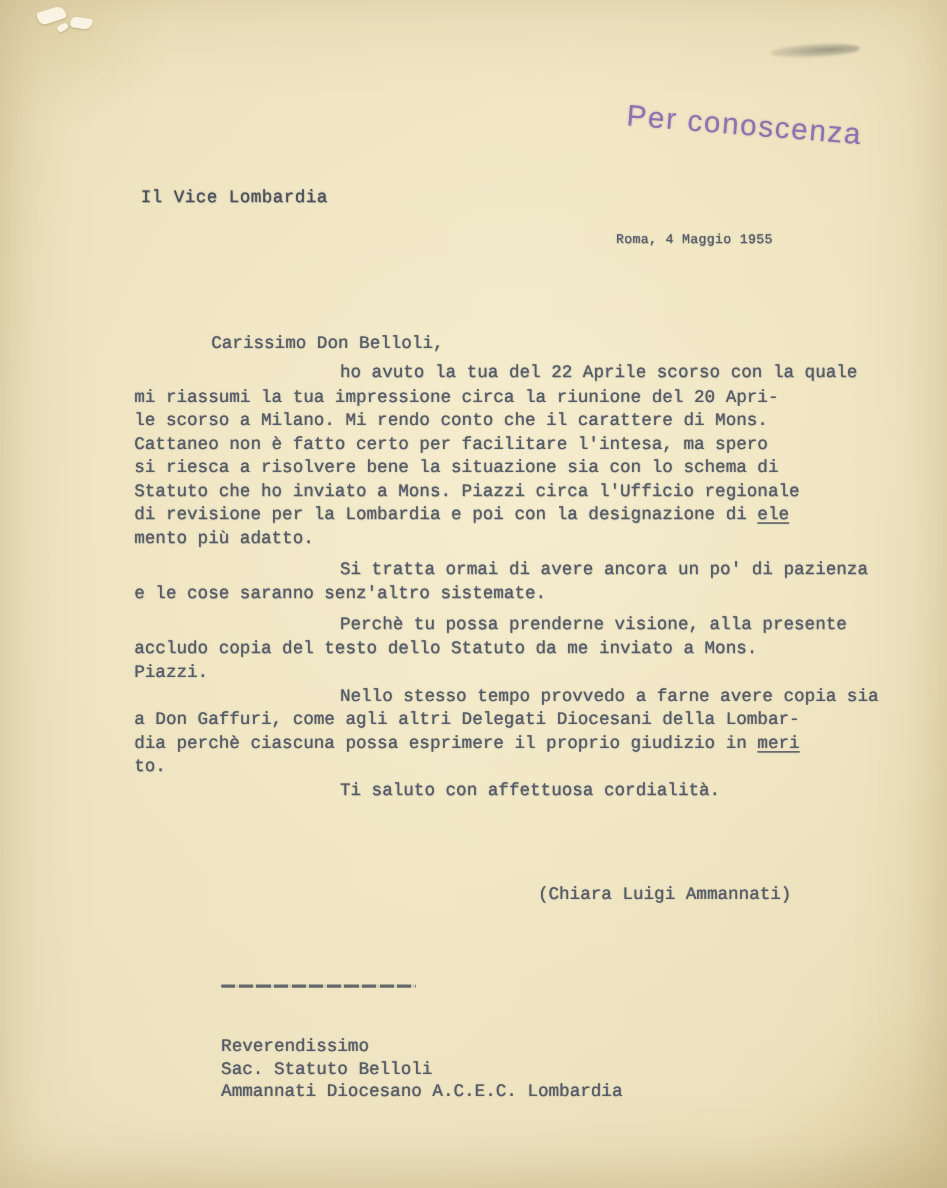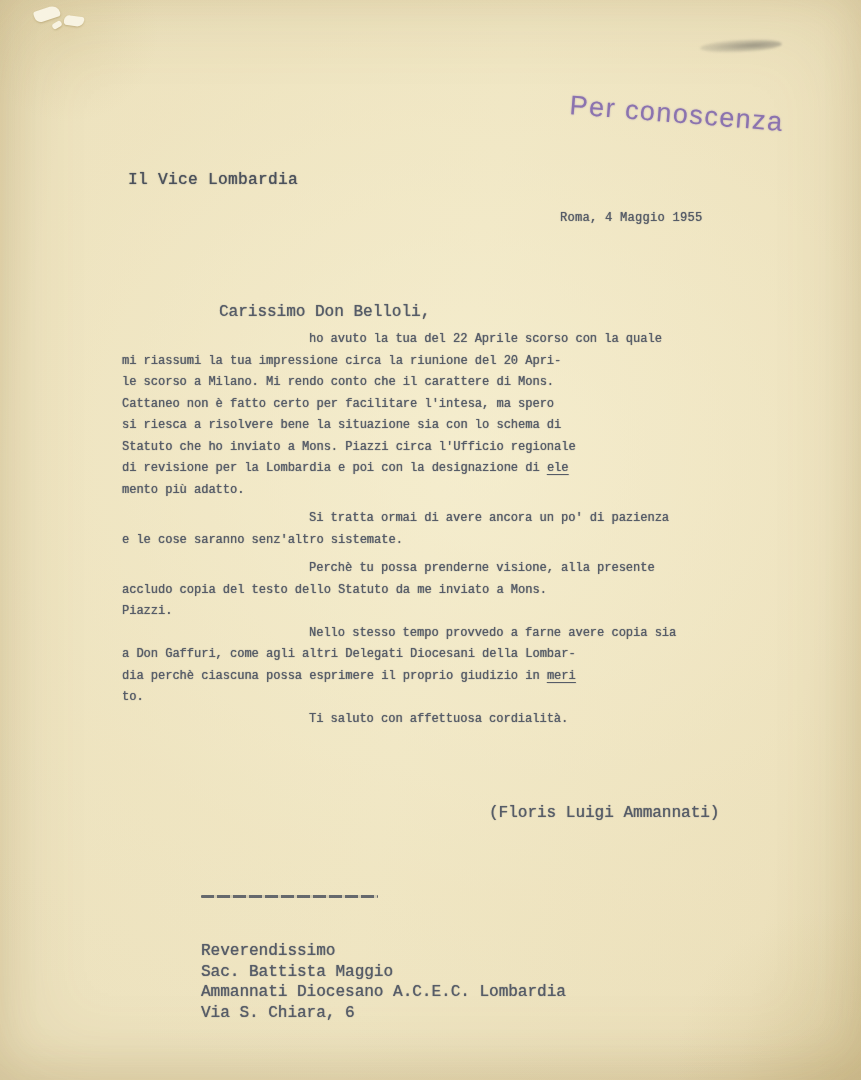--- a/index.html
+++ b/index.html
@@ -21,22 +21,22 @@
     color:#565c67;
     text-shadow:0 0 1.1px rgba(86,92,103,.85), .5px .4px 0 rgba(86,92,103,.28);
     white-space:pre;
   }
   .sender{
     position:absolute;left:128px;top:171px;
     font-size:16px;letter-spacing:.4px;color:#4b515b;
     text-shadow:0 0 1.2px rgba(75,81,91,.9), .5px .4px 0 rgba(75,81,91,.35);
   }
   .dateline{position:absolute;left:560px;top:211px;font-size:12px;letter-spacing:.3px;}
-  .salutation{position:absolute;left:192px;top:303px;font-size:16px;margin-left:27px;}
-  .body-block{position:absolute;left:122px;top:329px;width:645px;font-size:12px;}
+  .salutation{position:absolute;left:192px;top:303px;font-size:16px;}
+  .body-block{position:absolute;left:122px;top:329px;width:645px;font-size:16px;}
   .para{margin:0;}
   .para.spaced{margin-top:7px;}
   .line{line-height:21.5px;height:21.5px;}
   .line.first{padding-left:187px;}
   .line .u{text-decoration:underline;text-underline-offset:3px;}
   .signature{position:absolute;left:489px;top:804px;font-size:16px;}
   .recipient{position:absolute;left:201px;top:859px;font-size:16px;}
   .recipient-rule{
     width:177px;height:3px;margin-bottom:7px;
     background:repeating-linear-gradient(90deg, rgba(77,83,94,.85) 0 13px, rgba(77,83,94,.15) 13px 16px);
@@ -81,20 +81,20 @@
   <div class="stamp">Per conoscenza</div>
 
   <div class="sender typed">Il Vice Lombardia</div>
 
   <div class="dateline typed">Roma, 4 Maggio 1955</div>
 
   <div class="salutation typed">Carissimo Don Belloli,</div>
 
   <div class="body-block typed" id="letter-body"><div class="para"><div class="line first"><span>ho avuto la tua del 22 Aprile scorso con la quale</span></div><div class="line"><span>mi riassumi la tua impressione circa la riunione del 20 Apri-</span></div><div class="line"><span>le scorso a Milano. Mi rendo conto che il carattere di Mons.</span></div><div class="line"><span>Cattaneo non è fatto certo per facilitare l'intesa, ma spero</span></div><div class="line"><span>si riesca a risolvere bene la situazione sia con lo schema di</span></div><div class="line"><span>Statuto che ho inviato a Mons. Piazzi circa l'Ufficio regionale</span></div><div class="line"><span>di revisione per la Lombardia e poi con la designazione di </span><span class="u">ele</span></div><div class="line"><span>mento più adatto.</span></div></div><div class="para spaced"><div class="line first"><span>Si tratta ormai di avere ancora un po' di pazienza</span></div><div class="line"><span>e le cose saranno senz'altro sistemate.</span></div></div><div class="para spaced"><div class="line first"><span>Perchè tu possa prenderne visione, alla presente</span></div><div class="line"><span>accludo copia del testo dello Statuto da me inviato a Mons.</span></div><div class="line"><span>Piazzi.</span></div></div><div class="para"><div class="line first"><span>Nello stesso tempo provvedo a farne avere copia sia</span></div><div class="line"><span>a Don Gaffuri, come agli altri Delegati Diocesani della Lombar-</span></div><div class="line"><span>dia perchè ciascuna possa esprimere il proprio giudizio in </span><span class="u">meri</span></div><div class="line"><span>to.</span></div></div><div class="para"><div class="line first"><span>Ti saluto con affettuosa cordialità.</span></div></div></div>
 
-  <div class="signature typed">(Floris Luigi Ammannati)</div>
+  <div class="signature typed">(Chiara Luigi Ammannati)</div>
 
   <div class="recipient typed">
     <div class="recipient-rule"></div>
-    <div id="recipient-lines"><div class="line">Reverendissimo</div><div class="line">Sac. Battista Maggio</div><div class="line">Ammannati Diocesano A.C.E.C. Lombardia</div><div class="line">Via S. Chiara, 6</div></div>
+    <div id="recipient-lines"><div class="line">Reverendissimo</div><div class="line">Sac. Statuto Belloli</div><div class="line">Ammannati Diocesano A.C.E.C. Lombardia</div></div>
   </div>
 
 </div>
 
 </body></html>

